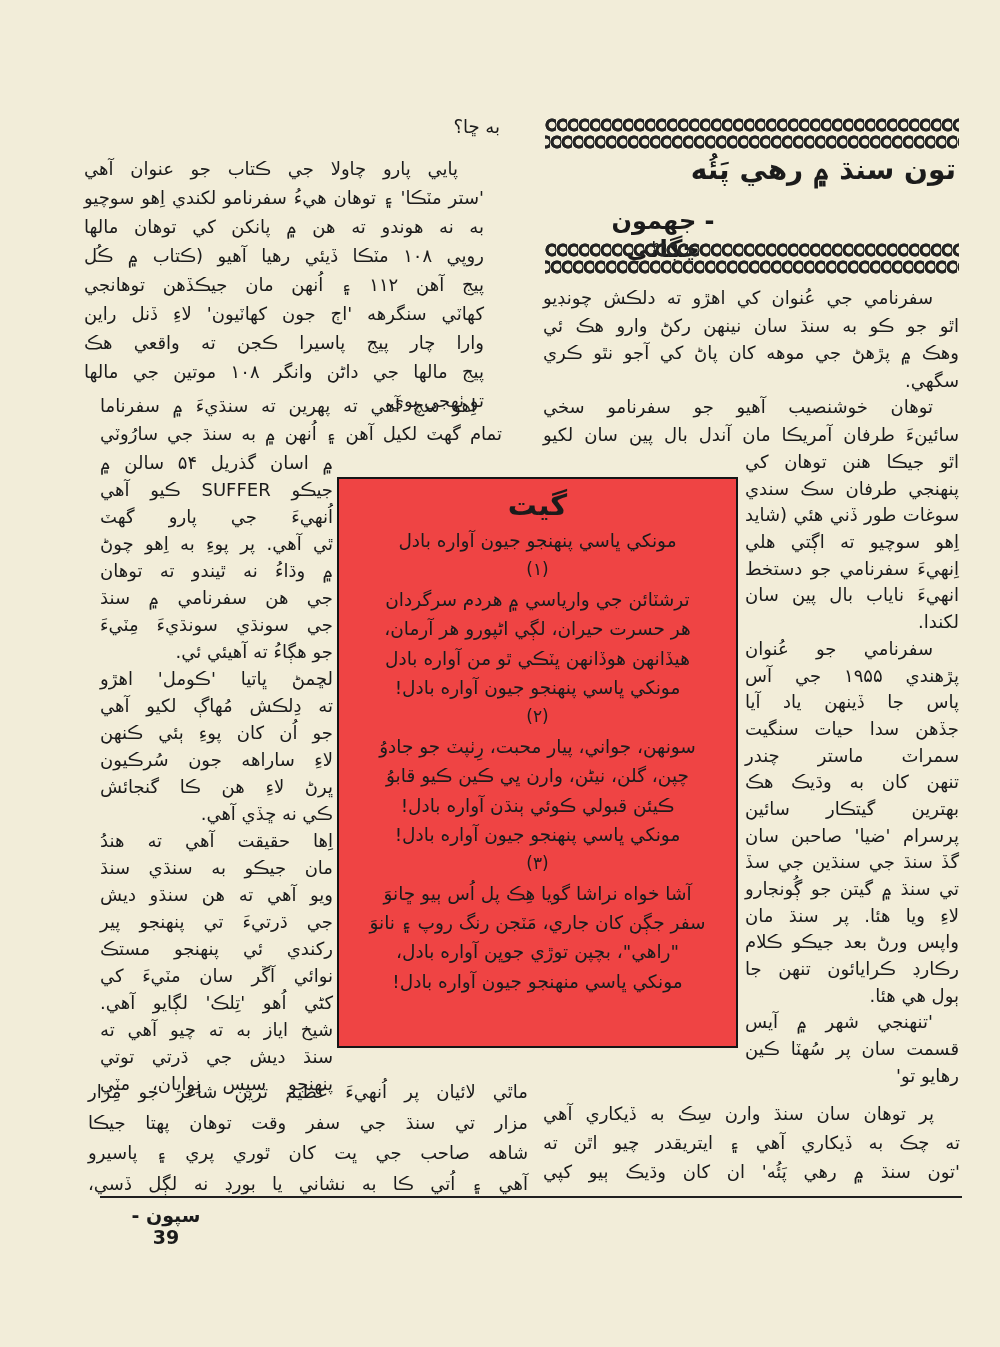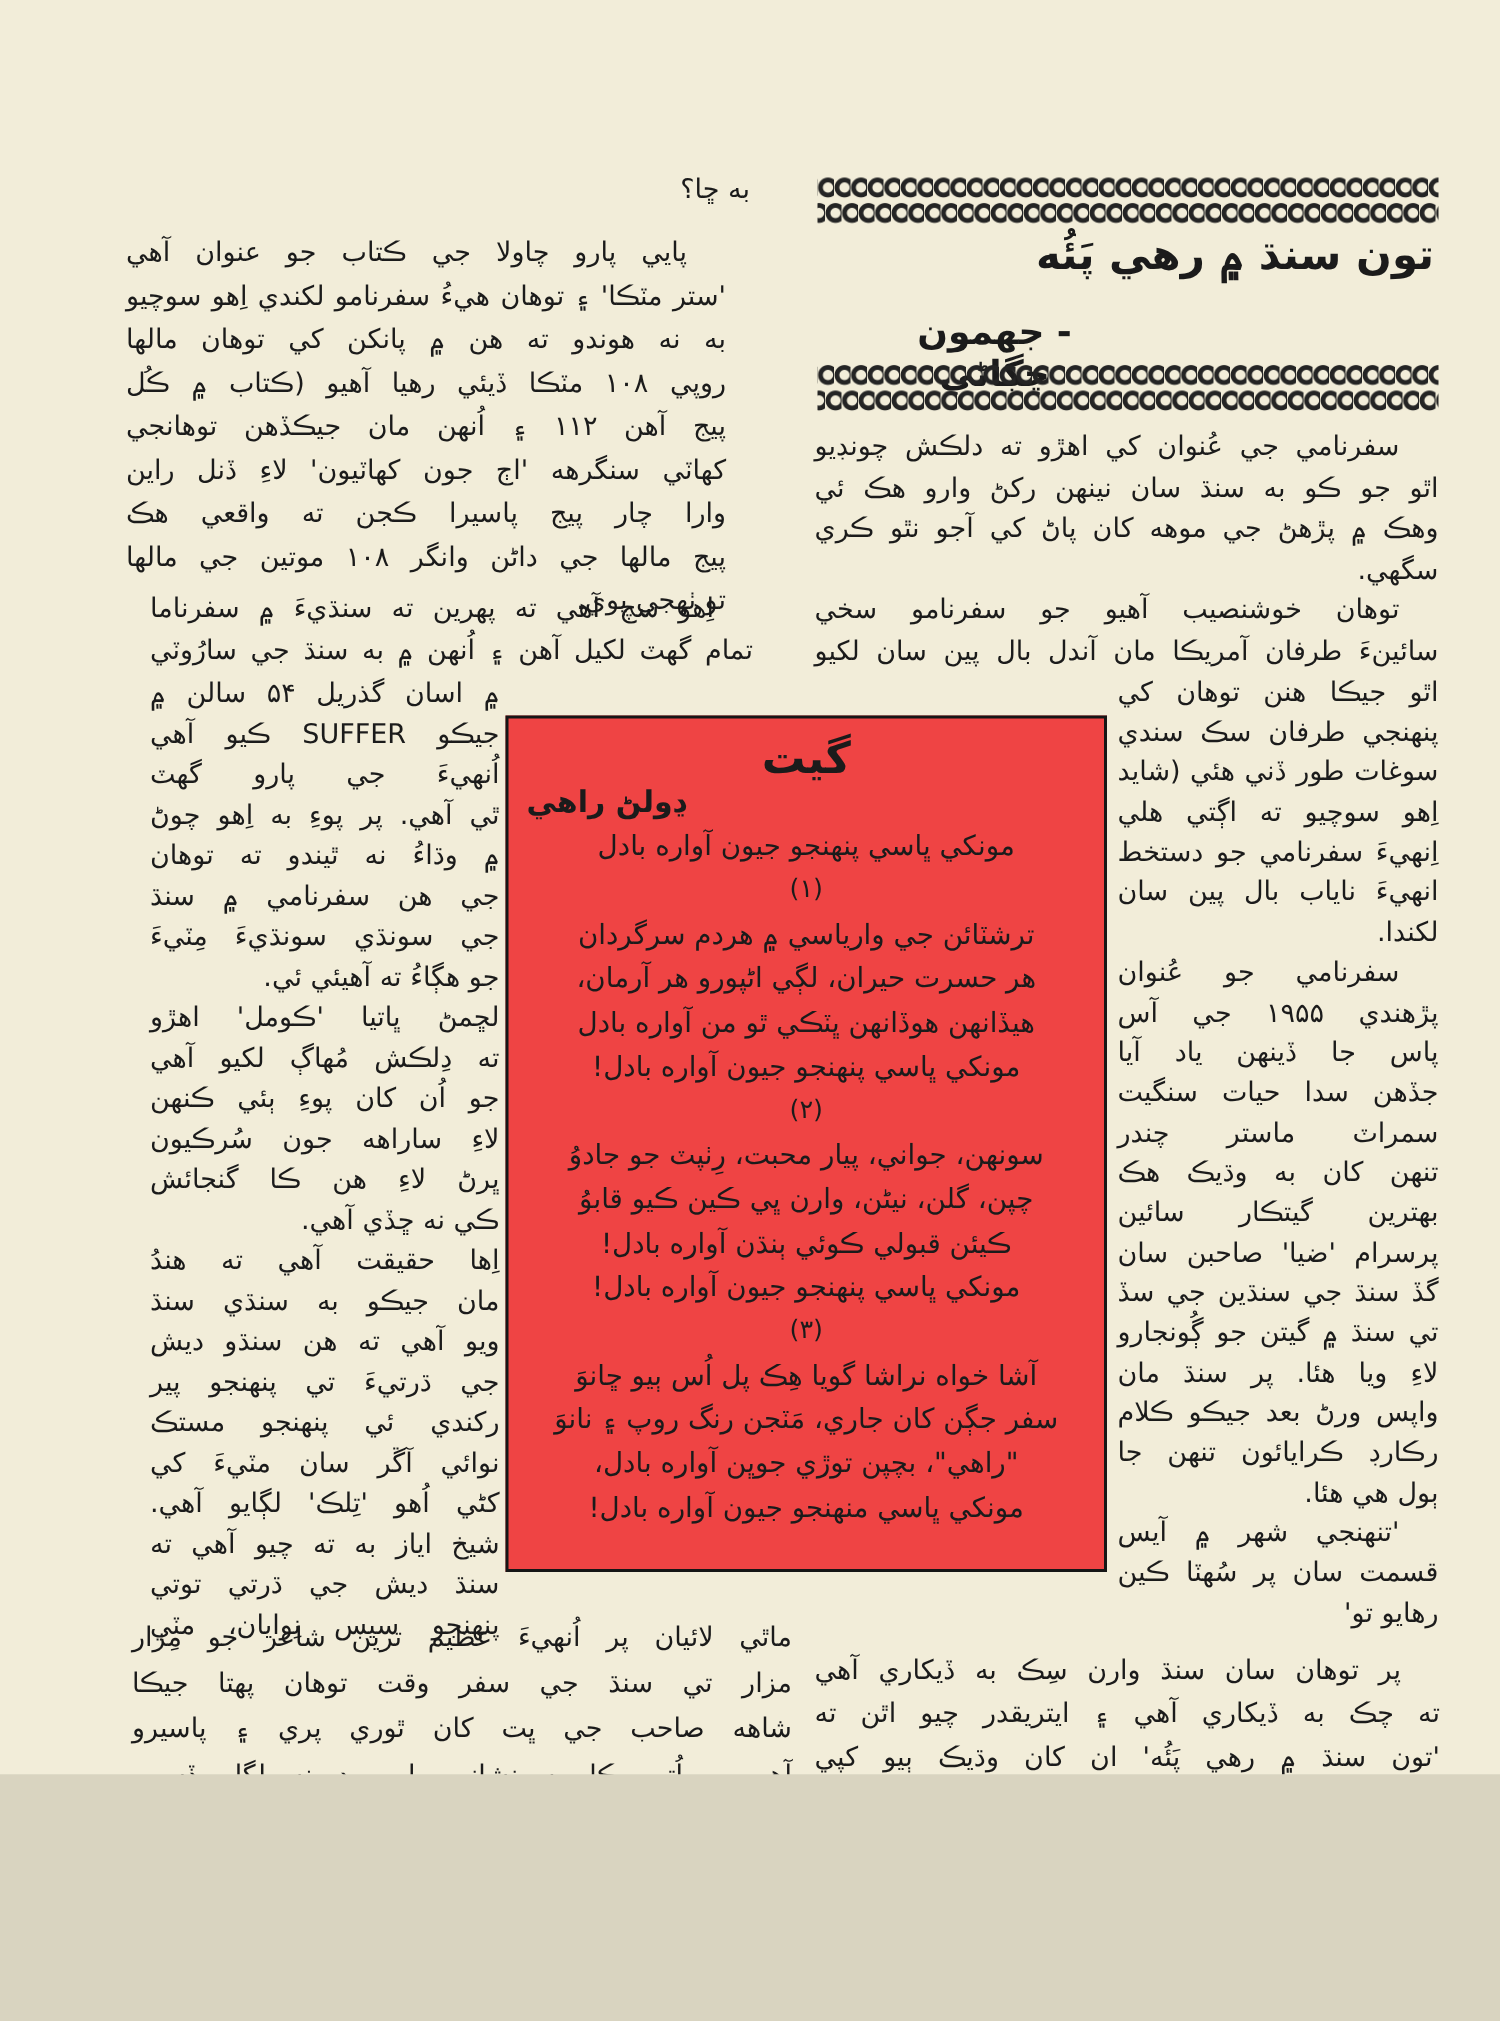--- a/index.html
+++ b/index.html
@@ -1,18 +1,18 @@
 <!DOCTYPE html>
 <html lang="sd" dir="rtl"><head>
 <meta charset="utf-8">
 <style>
   html,body{margin:0;padding:0;background:#d9d4c0;}
   .page{
     position:relative;
-    width:1000px;height:1183px;
+    width:1000px;height:1347px;
     margin:0 auto;
     background:#f2edd9;
     color:#1b1b1b;
     font-family:"DejaVu Sans", sans-serif;
     direction:rtl;
     overflow:hidden;
   }
   .lines{position:absolute;}
   .lines .ln{
     display:block;
@@ -183,21 +183,20 @@
 
   <div class="lines" style="left:543px;top:1099px;width:417px;--lh:29px;">
 
   <div class="ln ind">پر توهان سان سنڌ وارن سِڪ به ڏيکاري آهي</div>
       <div class="ln">ته چڪ به ڏيکاري آهي ۽ ايتريقدر چيو اٿن ته</div>
       <div class="ln">'تون سنڌ ۾ رهي پَئُه' ان کان وڌيڪ ٻيو کپي</div>
     </div>
 
   <div class="poem-box">
     <div class="poem-title">گيت</div>
-    <div class="poem-poet">ڍولڻ راهي</div>
     <div class="poem-lines lines">
 
     <div class="ln verse">مونکي ڀاسي پنهنجو جيون آواره بادل</div>
         <div class="ln num">(۱)</div>
         <div class="ln verse">ترشٽائن جي وارياسي ۾ هردم سرگردان</div>
         <div class="ln verse">هر حسرت حيران، لڳي اڻپورو هر آرمان،</div>
         <div class="ln verse">هيڏانهن هوڏانهن ڀٽڪي ٿو من آواره بادل</div>
         <div class="ln verse">مونکي ڀاسي پنهنجو جيون آواره بادل!</div>
         <div class="ln num">(۲)</div>
         <div class="ln verse">سونهن، جواني، پيار محبت، رِٺپٽ جو جادوُ</div>

